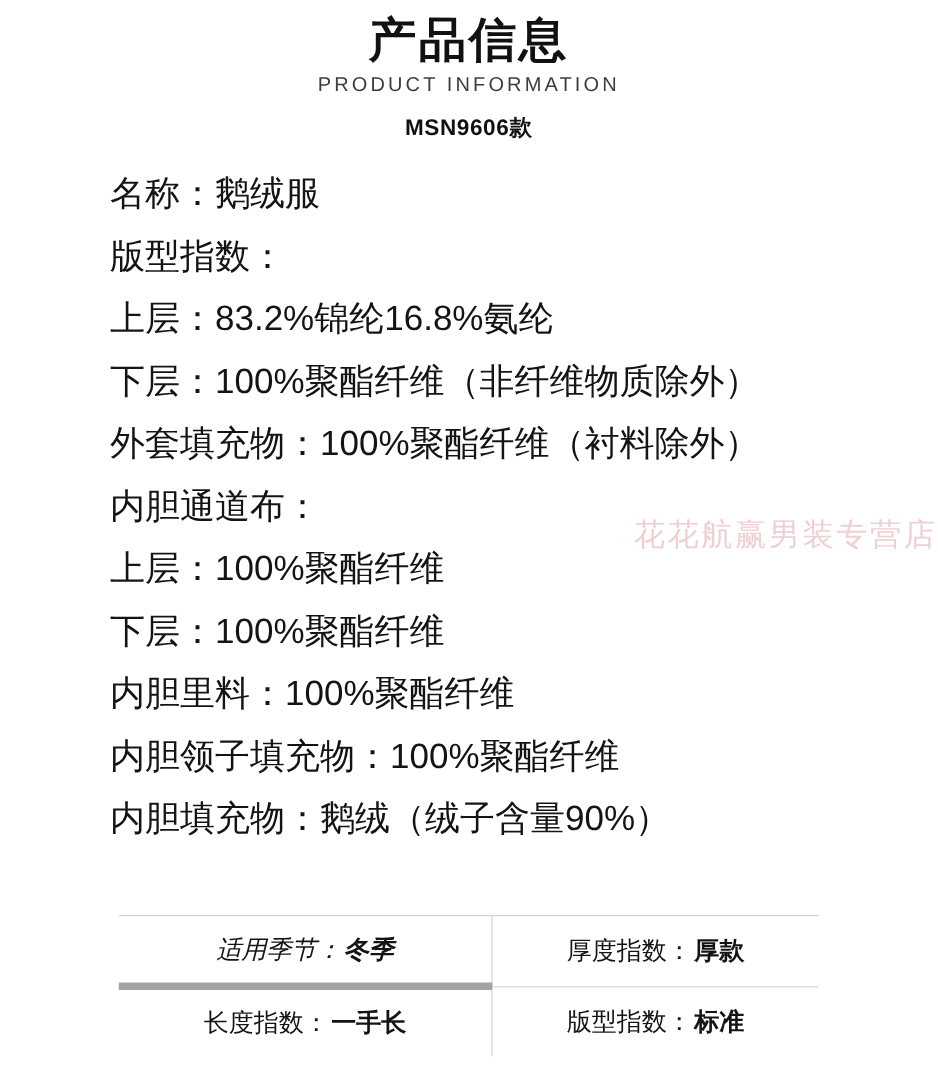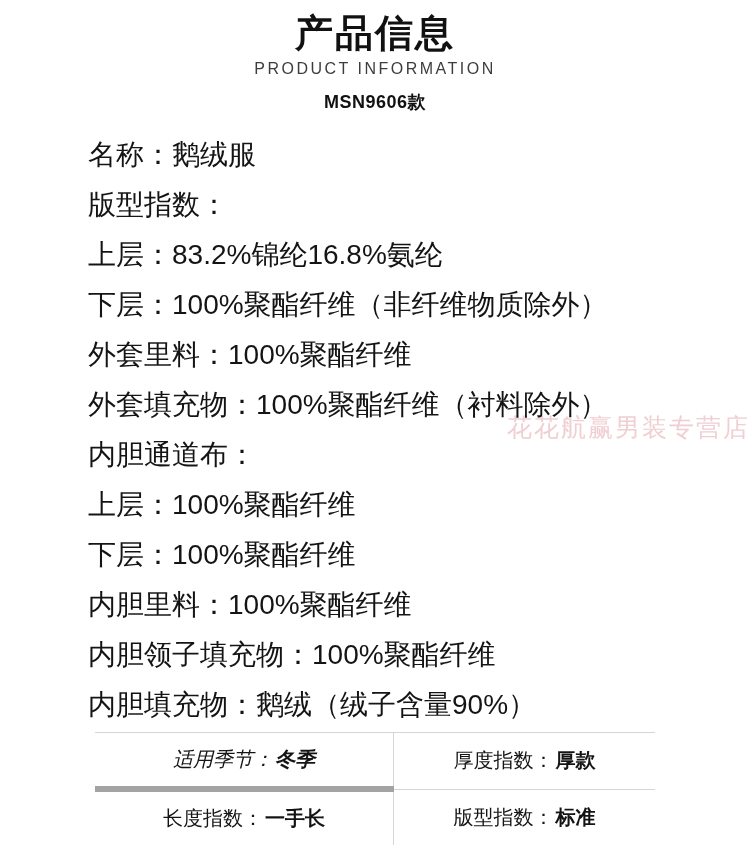--- a/index.html
+++ b/index.html
@@ -120,21 +120,20 @@
   <div class="model">MSN9606款</div>
 </div>
 
 <div class="watermark">花花航赢男装专营店</div>
 
 <div class="spec-list">
   <div class="spec-row">名称：鹅绒服</div>
   <div class="spec-row">版型指数：</div>
   <div class="spec-row">上层：83.2%锦纶16.8%氨纶</div>
   <div class="spec-row">下层：100%聚酯纤维（非纤维物质除外）</div>
-  <div class="spec-row">外套里料：100%聚酯纤维</div>
   <div class="spec-row">外套填充物：100%聚酯纤维（衬料除外）</div>
   <div class="spec-row">内胆通道布：</div>
   <div class="spec-row">上层：100%聚酯纤维</div>
   <div class="spec-row">下层：100%聚酯纤维</div>
   <div class="spec-row">内胆里料：100%聚酯纤维</div>
   <div class="spec-row">内胆领子填充物：100%聚酯纤维</div>
   <div class="spec-row">内胆填充物：鹅绒（绒子含量90%）</div>
 </div>
 
 <div class="divider-top"></div>

